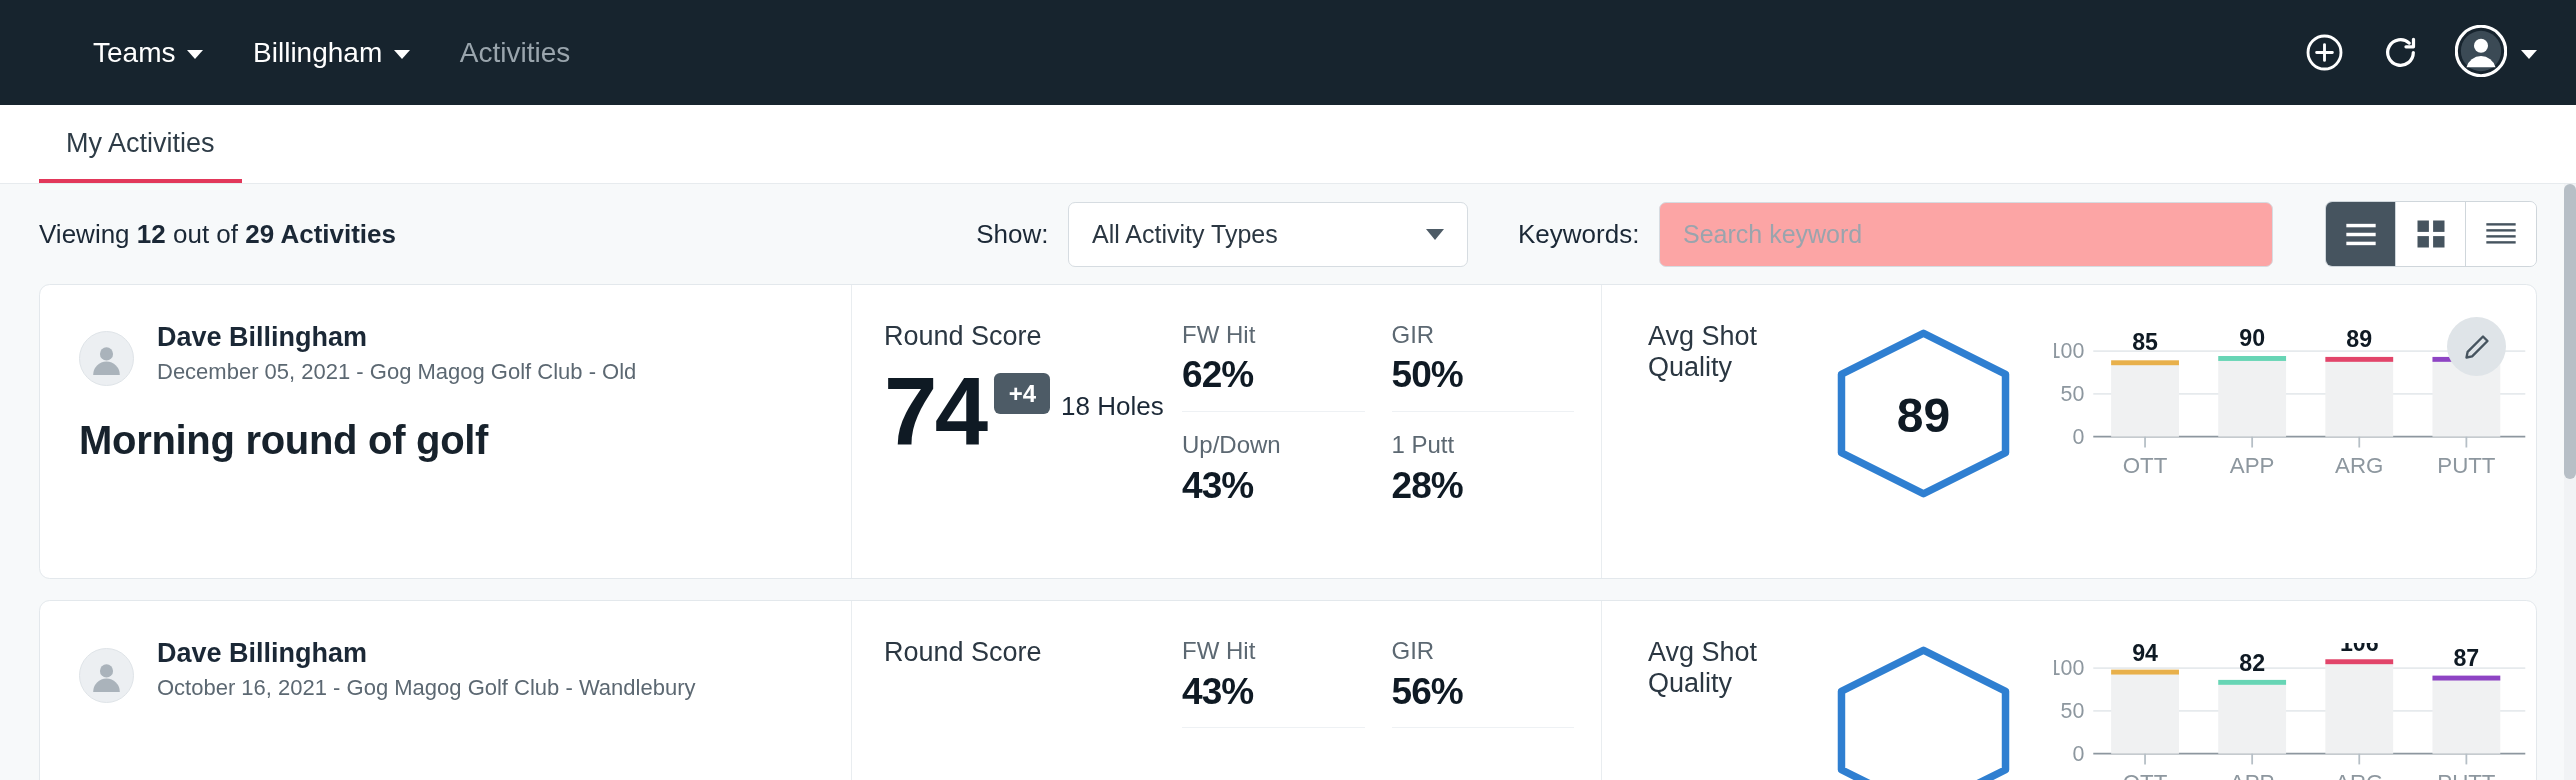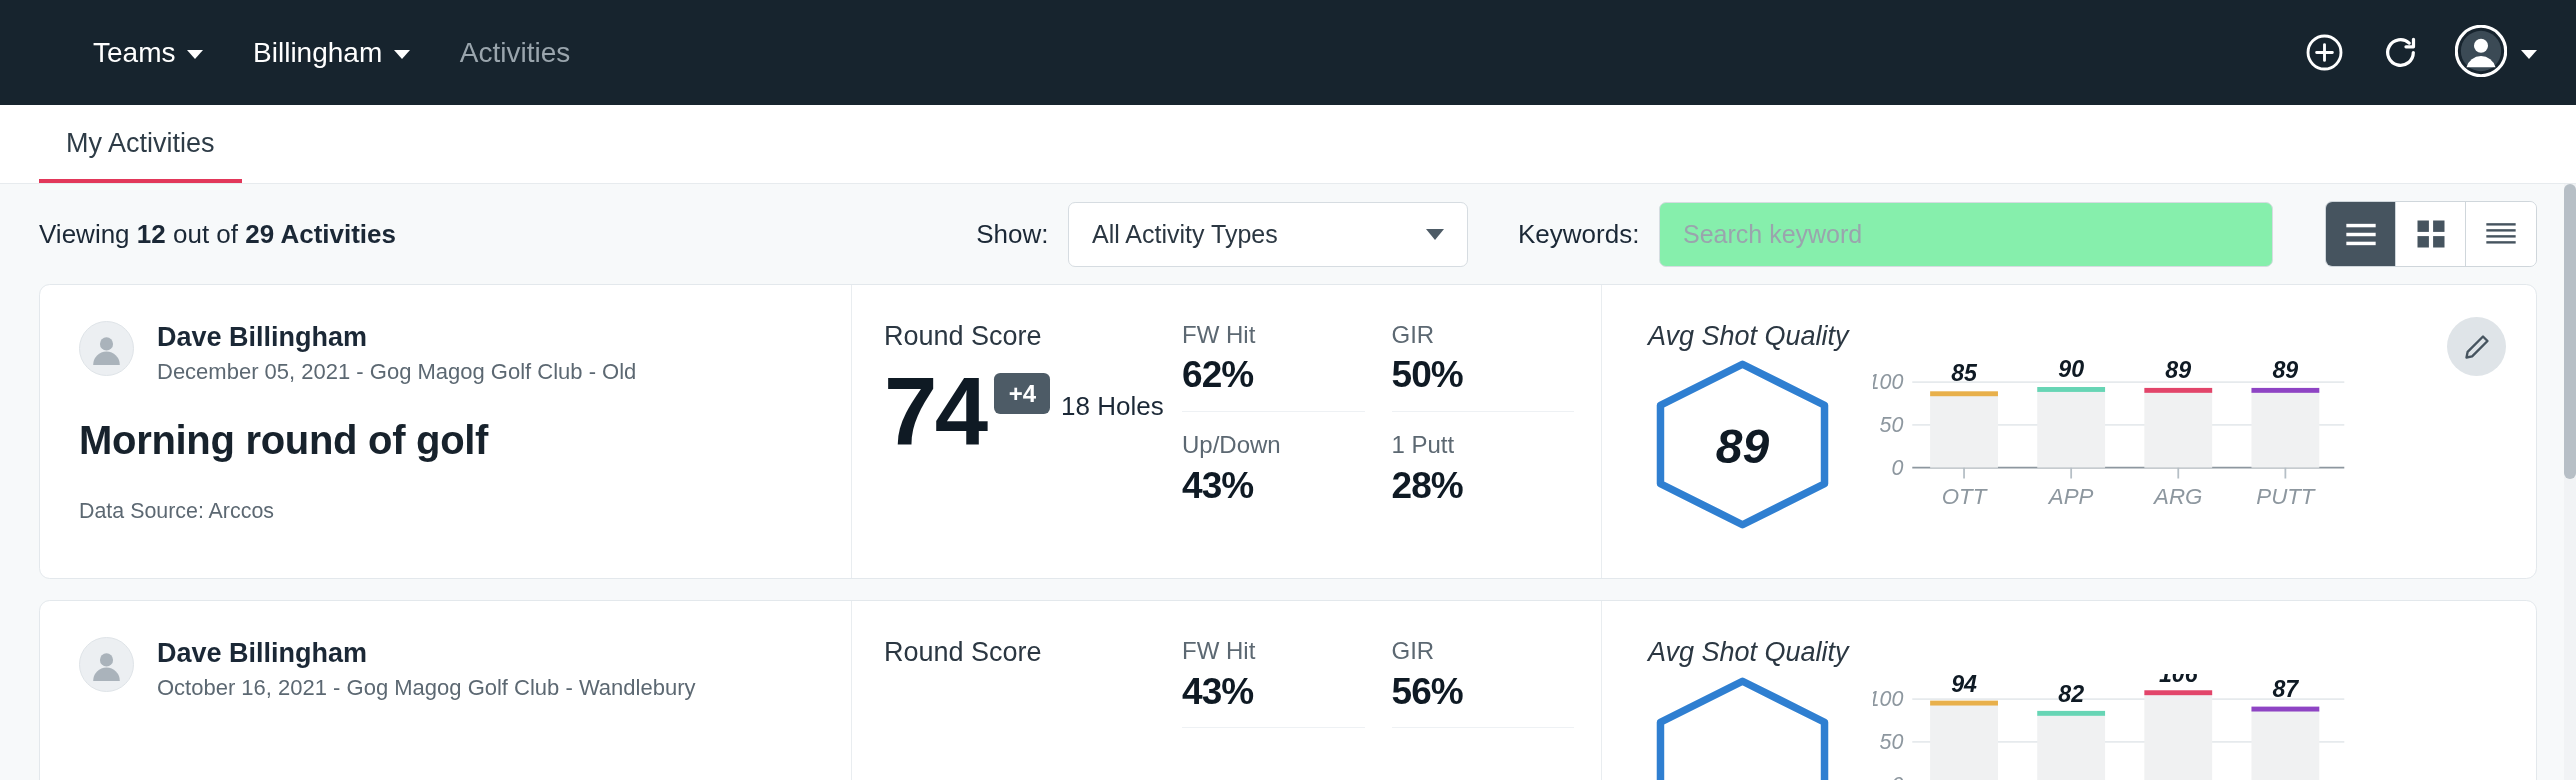--- a/index.html
+++ b/index.html
@@ -98,21 +98,21 @@
   .select-box .caret {
     margin-left: auto;
     width: 0; height: 0;
     border-left: 9.8px solid transparent;
     border-right: 9.8px solid transparent;
     border-top: 11.6px solid #4d5b66;
   }
   .kw-gap { width: 50px; }
   .search-box {
     width: 614px; height: 65px;
-    background: #86efac;
+    background: #fca5a5;
     border: 0.9px solid #d6dce1;
     border-radius: 7.1px;
     padding: 0 23px;
     font-size: 25px; color: #2b3742;
     font-family: "Liberation Sans", sans-serif;
   }
   .search-box::placeholder { color: #9aa4ad; }
   .viewtoggle {
     margin-left: 52px;
     display: flex;
@@ -141,21 +141,21 @@
     display: flex;
     position: relative;
     height: 295px;
     overflow: hidden;
   }
   .col-info {
     width: 812px;
     padding: 36px 39px 0 39px;
     border-right: 0.9px solid #e9edf0;
   }
-  .person { display: flex; align-items: flex-start; gap: 23px; }
+  .person { display: flex; align-items: flex-end; gap: 23px; }
   .p-avatar {
     width: 55px; height: 55px; border-radius: 50%;
     background: #eceff2; border: 0.9px solid #dfe4e8;
     display: flex; align-items: center; justify-content: center;
     flex: 0 0 auto;
   }
   .p-name { font-size: 27px; font-weight: 700; color: #1b2836; line-height: 1.25; }
   .p-meta { font-size: 22px; color: #5c6872; line-height: 1.35; margin-top: 1.8px; }
   .card-title {
     font-size: 40px; font-weight: 700; color: #17222c;
@@ -195,21 +195,21 @@
     align-content: start;
   }
   .stat { padding-bottom: 14.3px; }
   .stat.bordered { border-bottom: 1.8px solid #eef1f4; margin-bottom: 19.6px; }
   .stat-label { font-size: 24px; color: #5c6872; }
   .stat-value { font-size: 37px; font-weight: 700; color: #0f1a24; margin-top: 5.4px; letter-spacing: -0.9px; }
 
   .col-quality {
     flex: 1;
     padding: 36px 0 0 46px;
-    display: flex; flex-direction: column; font-style: italic;
+    display: flex; flex-direction: row;
   }
   .q-body { display: flex; align-items: flex-start; margin-top: 5.4px; }
   .hexwrap { width: 189px; flex: 0 0 auto; position: relative; }
   .hex-num {
     position: absolute; inset: 0;
     display: flex; align-items: center; justify-content: center;
     font-size: 48px; font-weight: 700; color: #0f1a24;
   }
   .chart { margin-left: 36px; }
 
@@ -335,21 +335,20 @@
             <circle cx="20" cy="15.5" r="6.4" fill="#aab3bb"></circle>
             <path d="M7 36a13 13 0 0 1 26 0z" fill="#aab3bb"></path>
           </svg>
         </span>
         <div>
           <div class="p-name">Dave Billingham</div>
           <div class="p-meta">December 05, 2021 - Gog Magog Golf Club - Old</div>
         </div>
       </div>
       <div class="card-title">Morning round of golf</div>
-      <div class="card-src">Data Source: Arccos</div>
     </div>
 
     <div class="col-score">
       <div class="sec-label">Round Score</div>
       <div class="score-row">
         <span class="score-big">74</span>
         <span class="score-badge">+4</span>
         <span class="score-holes">18 Holes</span>
       </div>
     </div>

